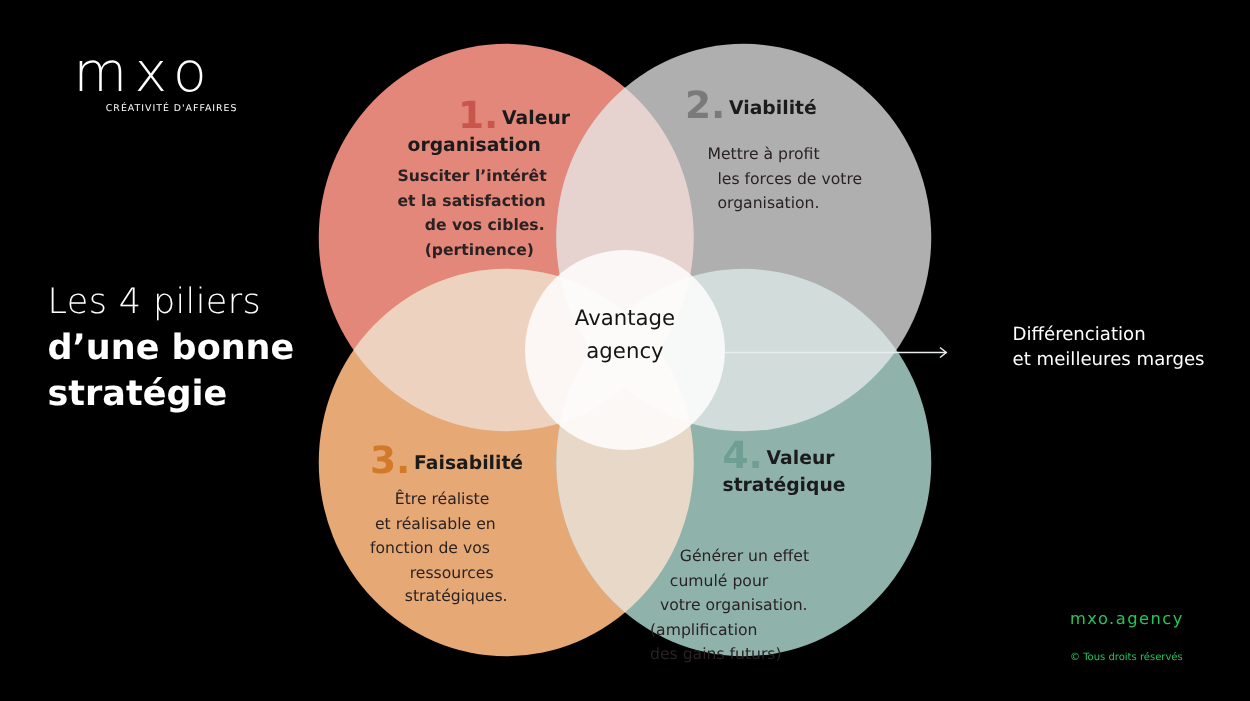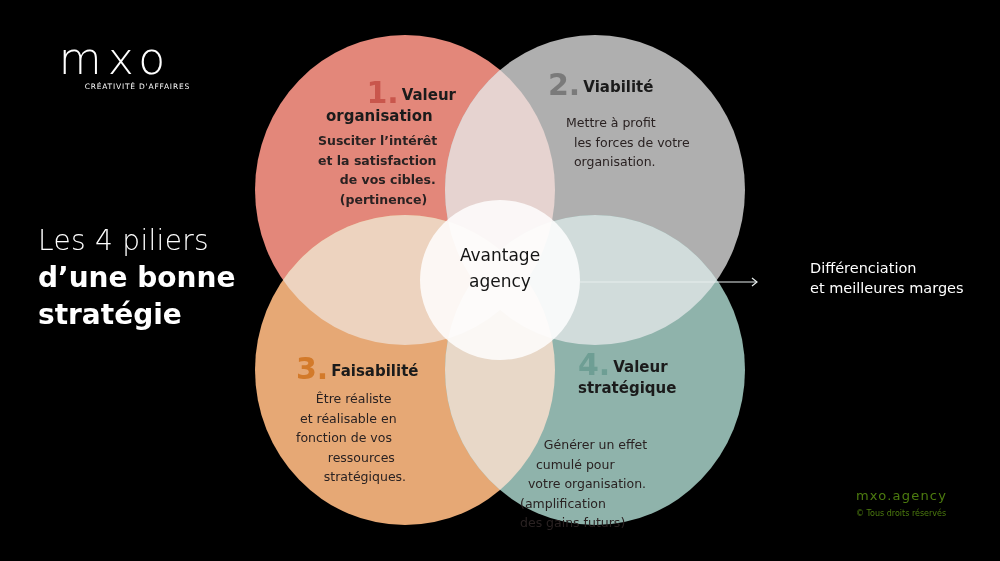--- a/index.html
+++ b/index.html
@@ -18,23 +18,23 @@
 
   .heading { font-weight: bold; font-size: 15px; line-height: 20px; color: #1b1b1b; }
   .num { font-size: 30px; font-weight: bold; line-height: 26px; vertical-align: -3px; margin-right: 3px; }
   .body { font-size: 12.5px; line-height: 19.5px; color: #2a2222; white-space: pre; }
 
   .center-text { left: 420px; top: 242px; width: 160px; text-align: center; font-weight: normal; font-size: 17px; line-height: 26px; color: #151515; }
 
   .outcome { left: 776px; top: 258px; color: #ffffff; font-size: 14.5px; line-height: 20px; font-weight: bold; margin-left: 34px; }
   .outcome span { display: block; font-weight: normal; }
 
-  .footer { left: 856px; top: 488px; color: #4d7c0f; }
+  .footer { left: 856px; top: 488px; color: #22c55e; }
   .footer-site { font-size: 13px; letter-spacing: 1.2px; display: block; }
-  .footer-rights { font-size: 8px; margin-top: 6px; display: block; }
+  .footer-rights { font-size: 8px; margin-top: 18px; display: block; }
 </style>
 </head>
 <body>
 
 <svg id="venn" width="1000" height="561" viewBox="0 0 1000 561">
   <defs>
     <clipPath id="c1">
         <ellipse cx="405" cy="190" rx="150" ry="155"></ellipse>
       </clipPath>
     <clipPath id="c2">

